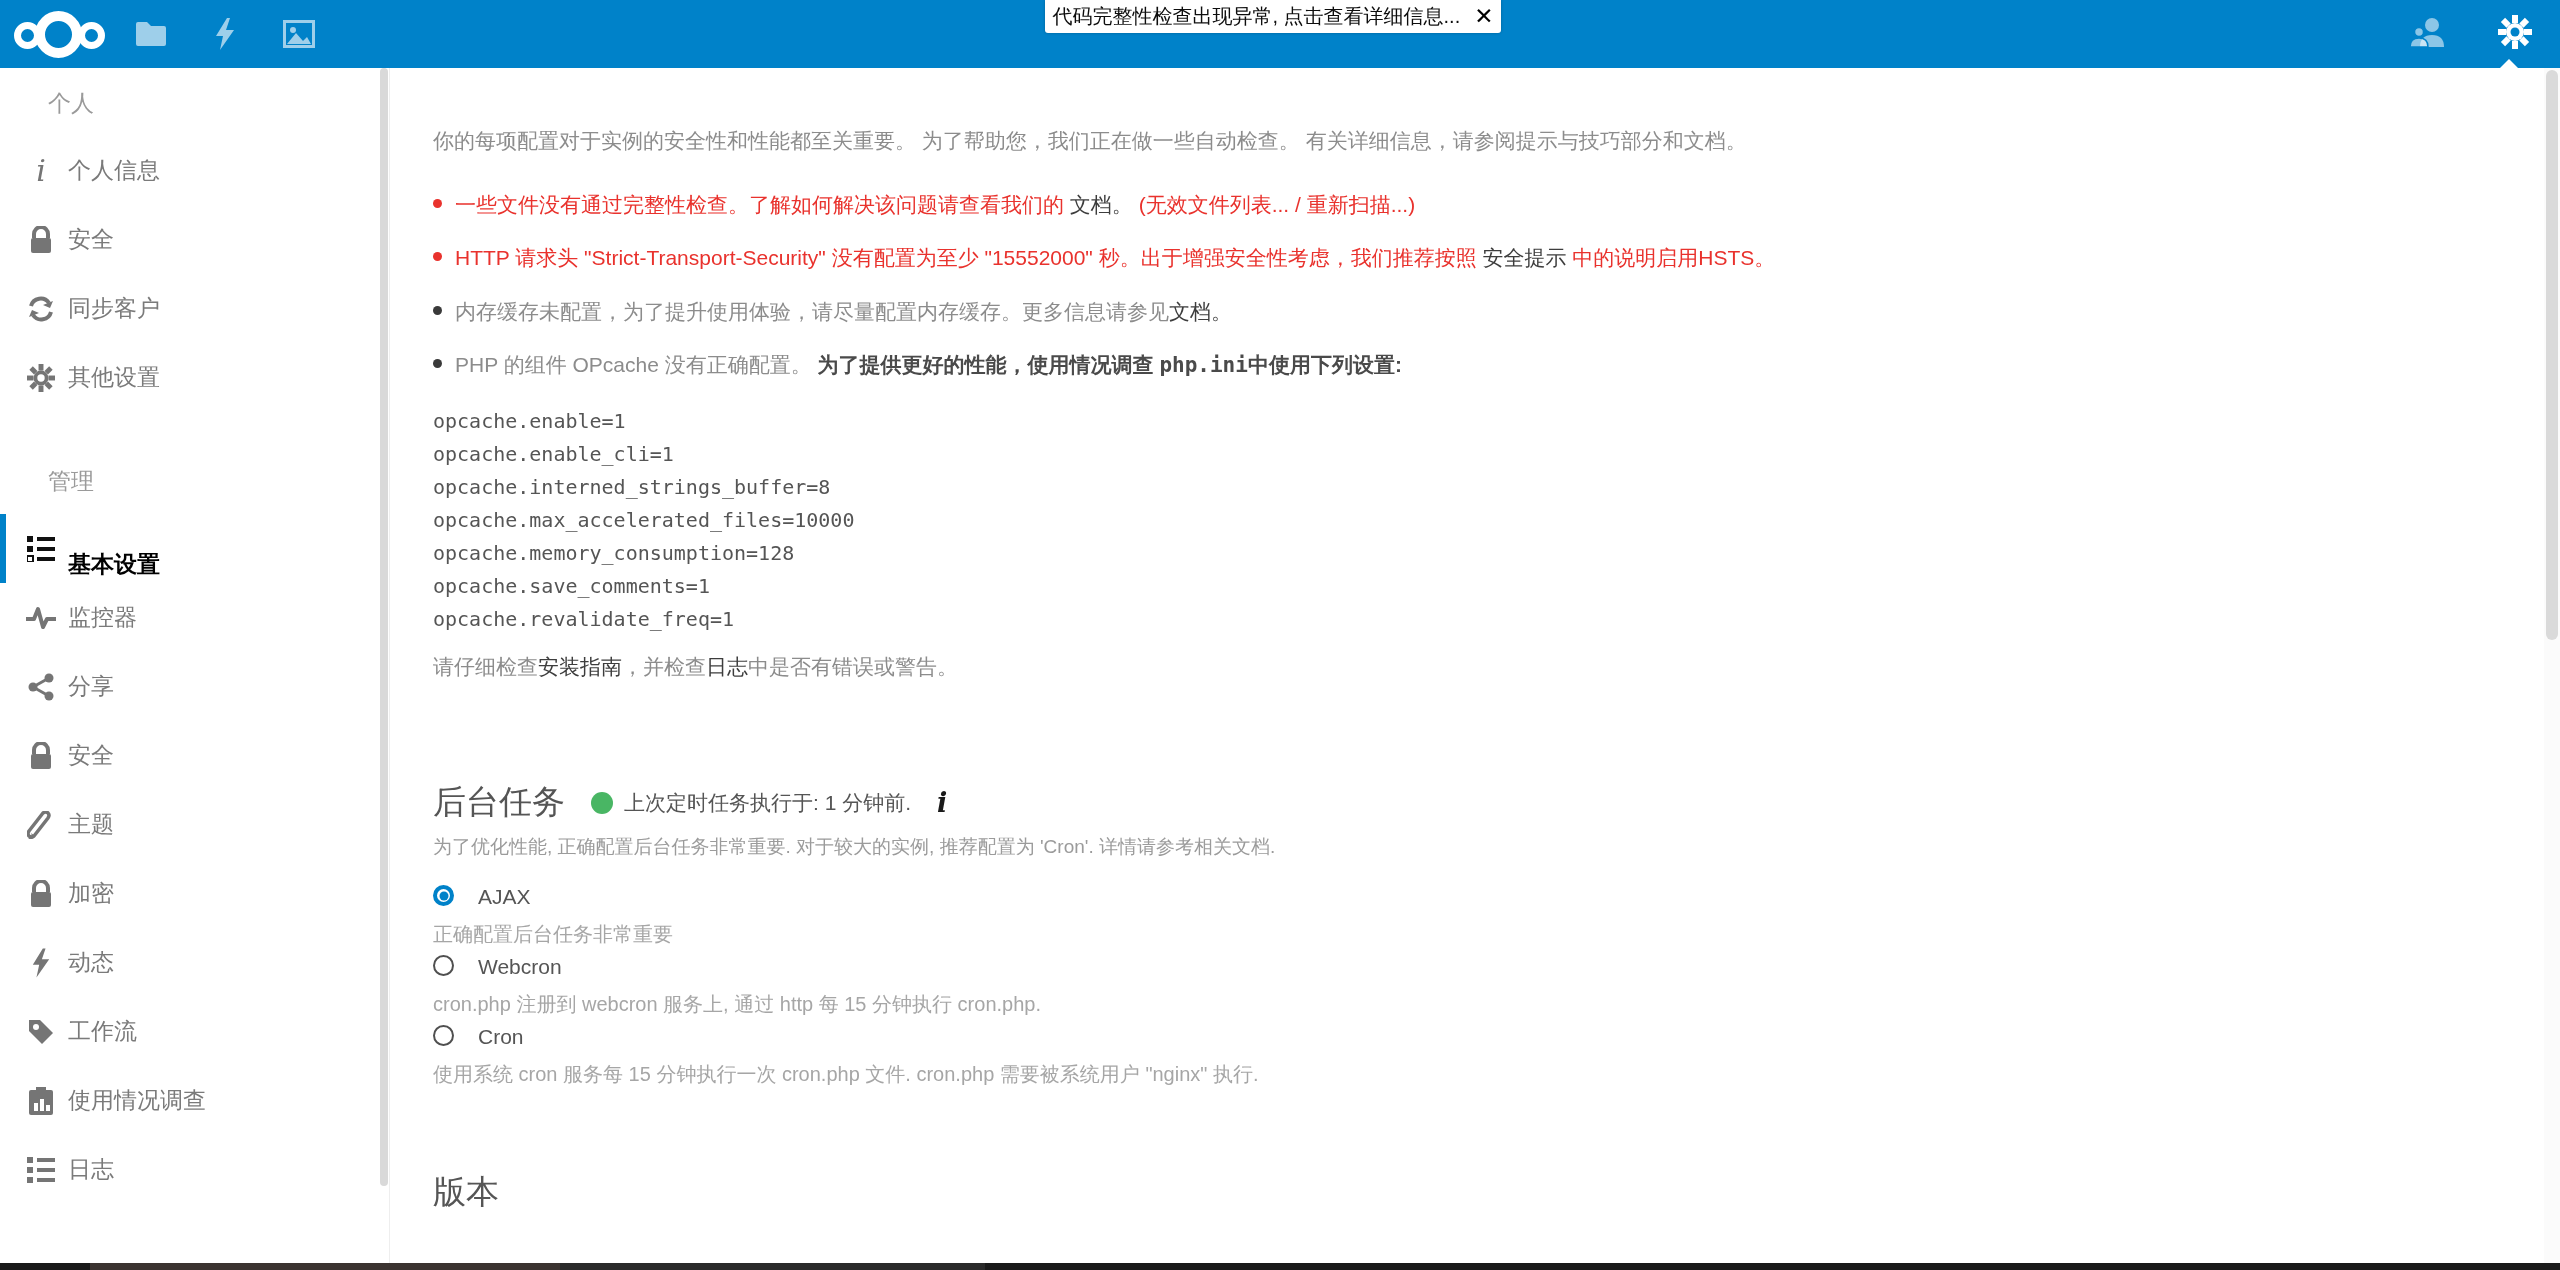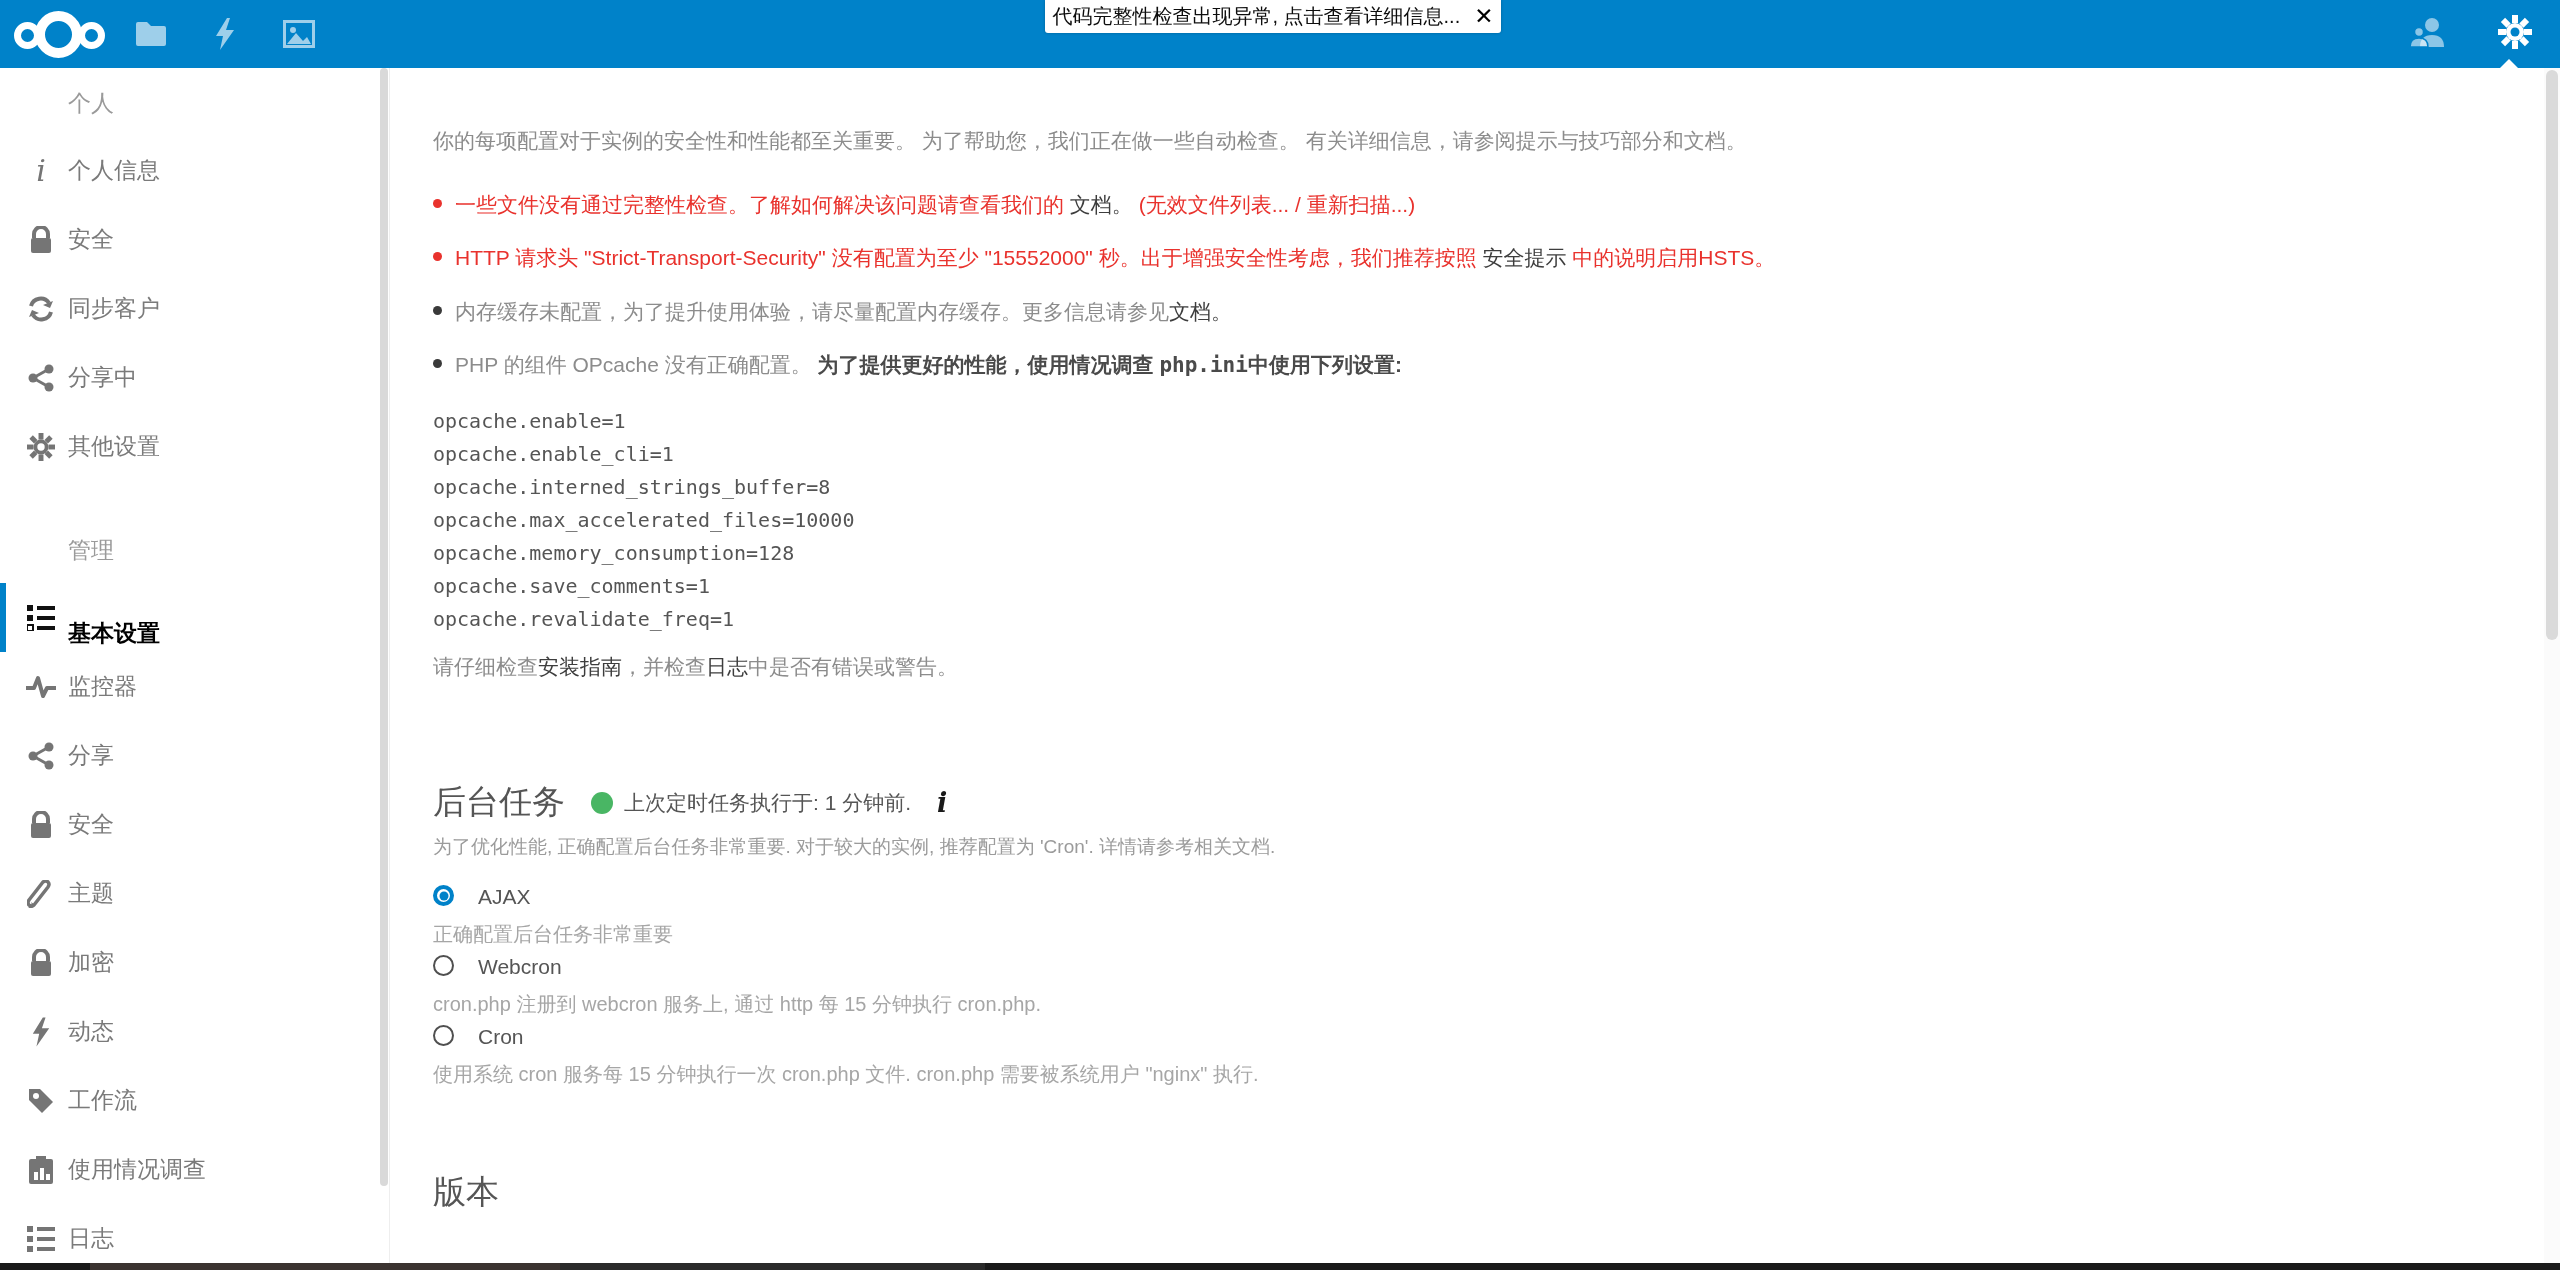--- a/index.html
+++ b/index.html
@@ -22,21 +22,21 @@
     border-left:9px solid transparent; border-right:9px solid transparent; border-bottom:9px solid #fff; }
 
   .banner { position:absolute; left:1045px; top:0; width:456px; height:33px; background:#fff;
     border-radius:0 0 3px 3px; display:flex; align-items:center; justify-content:center; gap:14px;
     font-size:20px; color:#0d0d0d; cursor:pointer; box-shadow:0 0 3px rgba(0,0,0,.25); }
   .banner .x { font-size:23px; font-weight:700; color:#000; line-height:1; }
 
   
   .sidebar { position:absolute; left:0; top:68px; width:390px; height:1202px; background:#fff;
     border-right:1px solid #eee; }
-  .side-heading { margin:15px 0 13px 0; height:40px; line-height:40px; padding-left:68px;
+  .side-heading { margin:15px 0 13px 0; height:40px; line-height:40px; padding-left:48px;
     color:#9a9a9a; font-size:23px; }
   .side-heading.admin { margin-top:49px; }
   .side-item { height:69px; display:flex; align-items:center; cursor:pointer; color:#757575; }
   .side-item .ic { width:30px; height:30px; margin-left:26px; display:flex; align-items:center; justify-content:center; }
   .side-item .lbl { margin-left:12px; font-size:23px; color:#7a7a7a; }
   .side-item.active { box-shadow:inset 6px 0 0 0 #0082c9; }
   .side-item.active .lbl { color:#000; font-weight:600;margin-top:32px; }
   .info-i { font-family:"DejaVu Serif",serif; font-style:italic; font-size:30px; color:#757575; line-height:1; }
   .side-scroll { position:absolute; right:1px; top:0; width:8px; height:1118px; background:#d9d9d9; border-radius:4px; }
 
@@ -174,31 +174,20 @@
             <path d="M4 11 a10 10 0 0 1 18-3" fill="none" stroke="#757575" stroke-width="4"></path>
             <path d="M26 6 l-3 7 -7-3 z" fill="#757575"></path>
             <path d="M24 17 a10 10 0 0 1 -18 3" fill="none" stroke="#757575" stroke-width="4"></path>
             <path d="M2 22 l3-7 7 3 z" fill="#757575"></path>
           </svg>
       </span>
       <span class="lbl">同步客户</span>
     </div>
     <div class="side-item">
       <span class="ic">
-        <svg width="28" height="28" viewBox="0 0 28 28">
-            <circle cx="22" cy="5" r="4.5" fill="#757575"></circle>
-            <circle cx="6" cy="14" r="4.5" fill="#757575"></circle>
-            <circle cx="22" cy="23" r="4.5" fill="#757575"></circle>
-            <path d="M6 14 L22 5 M6 14 L22 23" stroke="#757575" stroke-width="3"></path>
-          </svg>
-      </span>
-      <span class="lbl">分享中</span>
-    </div>
-    <div class="side-item">
-      <span class="ic">
         <svg width="28" height="28" viewBox="0 0 34 34">
             <g fill="#757575">
               <circle cx="17" cy="17" r="9"></circle>
               <rect x="14" y="0" width="6" height="8"></rect>
               <rect x="14" y="26" width="6" height="8"></rect>
               <rect x="0" y="14" width="8" height="6"></rect>
               <rect x="26" y="14" width="8" height="6"></rect>
               <rect x="14" y="0" width="6" height="8" transform="rotate(45 17 17)"></rect>
               <rect x="14" y="26" width="6" height="8" transform="rotate(45 17 17)"></rect>
               <rect x="0" y="14" width="8" height="6" transform="rotate(45 17 17)"></rect>

